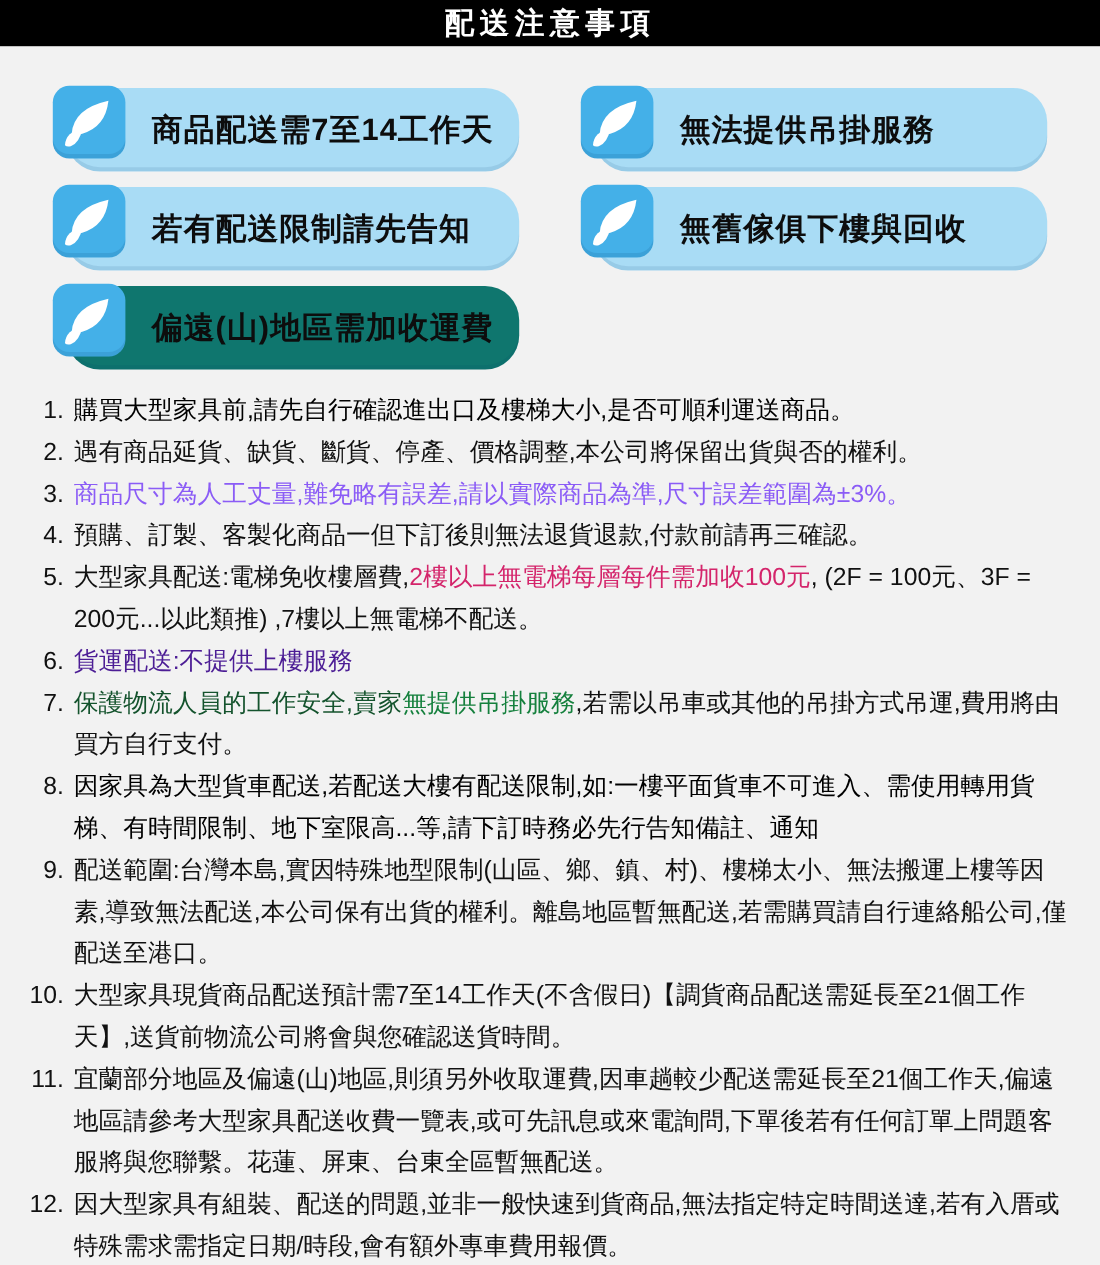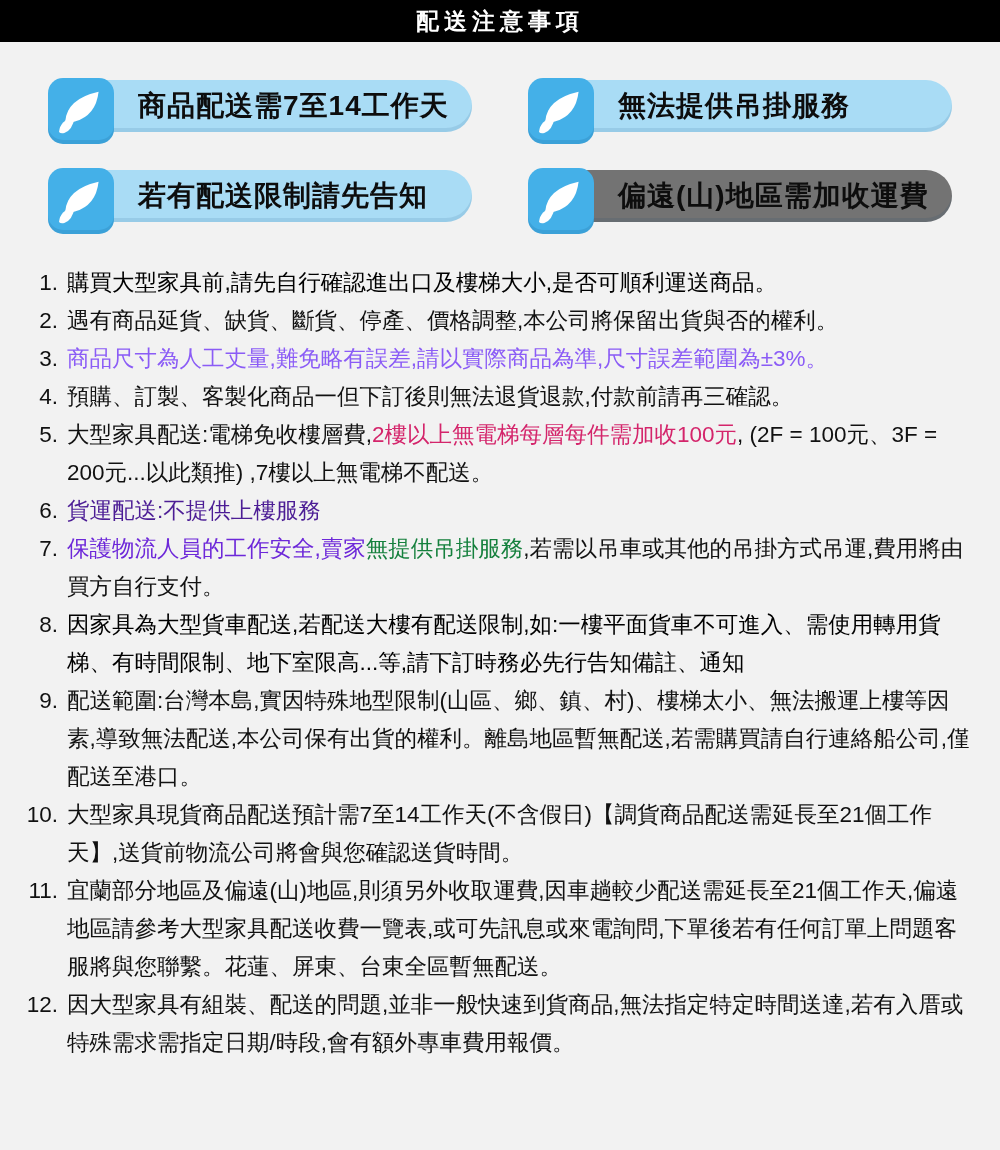--- a/index.html
+++ b/index.html
@@ -1,25 +1,25 @@
 <!DOCTYPE html>
 <html><head>
 <meta charset="utf-8">
 <style>
   * { margin:0; padding:0; box-sizing:border-box; }
   html,body { width:1000px; }
   body { font-family:"Liberation Sans","DejaVu Sans",sans-serif; }
   .page { width:1000px; height:1150px; background:#f2f2f2; overflow:hidden; }
 
   .header { height:42px; background:#000; display:flex; align-items:center; justify-content:center; }
-  .header-title { color:#fff; font-size:23px; font-weight:bold; letter-spacing:5px; }
+  .header-title { color:#fff; font-size:27px; font-weight:bold; letter-spacing:5px; }
 
   .badges { margin:36px 48px 0 48px; display:grid; grid-template-columns:1fr 1fr; column-gap:56px; row-gap:24px; }
   .badge { position:relative; height:66px; }
-  .badge-pill { position:absolute; left:12px; right:0; top:2px; height:52px; border-radius:31px;
+  .badge-pill { position:absolute; left:12px; right:0; top:2px; height:76px; border-radius:31px;
     display:flex; align-items:center; padding-left:78px;
     box-shadow: inset 0 -4px 0 rgba(0,60,110,0.10); }
   .badge-label { font-size:28px; font-weight:bold; color:#0d0d0d; letter-spacing:1px; white-space:nowrap; }
   .badge-icon { position:absolute; left:0; top:0; width:66px; height:66px; border-radius:15px;
     display:flex; align-items:center; justify-content:center; z-index:2;
     box-shadow: inset 0 -4px 0 rgba(0,60,110,0.12); }
   .badge-icon svg { width:58px; height:58px; }
 
   .notes { margin:30px 24px 0 20px; }
   .note { display:flex; font-size:22.5px; line-height:38px; color:#111; }
@@ -65,29 +65,40 @@
       <svg viewBox="0 0 66 66" aria-hidden="true">
         <path d="M15 45 Q17 19 53 11 Q50 38 26 45 Q19 47 15 45 Z" fill="#ffffff"></path>
         <path d="M8 57 Q9 43 26 40 Q23 55 14 58 Q10 59 8 57 Z" fill="#ffffff"></path>
       </svg>
     </span>
     <span class="badge-pill" style="background: rgb(169, 220, 245);">
       <span class="badge-label">若有配送限制請先告知</span>
     </span>
   </div>
 
+  <div class="badge">
+    <span class="badge-icon" style="background: rgb(68, 176, 232);">
+      <svg viewBox="0 0 66 66" aria-hidden="true">
+        <path d="M15 45 Q17 19 53 11 Q50 38 26 45 Q19 47 15 45 Z" fill="#ffffff"></path>
+        <path d="M8 57 Q9 43 26 40 Q23 55 14 58 Q10 59 8 57 Z" fill="#ffffff"></path>
+      </svg>
+    </span>
+    <span class="badge-pill" style="background: rgb(169, 220, 245);">
+      <span class="badge-label">無舊傢俱下樓與回收</span>
+    </span>
+  </div>
 
   <div class="badge">
     <span class="badge-icon" style="background: rgb(68, 176, 232);">
       <svg viewBox="0 0 66 66" aria-hidden="true">
         <path d="M15 45 Q17 19 53 11 Q50 38 26 45 Q19 47 15 45 Z" fill="#ffffff"></path>
         <path d="M8 57 Q9 43 26 40 Q23 55 14 58 Q10 59 8 57 Z" fill="#ffffff"></path>
       </svg>
     </span>
-    <span class="badge-pill" style="background: #737373;">
+    <span class="badge-pill" style="background: #0f766e;">
       <span class="badge-label">偏遠(山)地區需加收運費</span>
     </span>
   </div>
 
 </div>
 
   <div class="notes" id="notes">
   <div class="note">
     <span class="note-num">1.</span>
     <span class="note-body"><span style="color: #000000;">購買大型家具前,請先自行確認進出口及樓梯大小,是否可順利運送商品。</span></span>
@@ -113,21 +124,21 @@
     <span class="note-body"><span style="color: rgb(17, 17, 17);">大型家具配送:電梯免收樓層費,</span><span class="hl" style="color: rgb(212, 37, 107);">2樓以上無電梯每層每件需加收100元</span><span style="color: rgb(17, 17, 17);">, (2F = 100元、3F = 200元...以此類推) ,7樓以上無電梯不配送。</span></span>
   </div>
 
   <div class="note">
     <span class="note-num">6.</span>
     <span class="note-body"><span style="color: #4c1d95;">貨運配送:不提供上樓服務</span></span>
   </div>
 
   <div class="note">
     <span class="note-num">7.</span>
-    <span class="note-body"><span style="color: #6d28d9;">保護物流人員的工作安全,賣家</span><span class="hl" style="color: #15803d;">無提供吊掛服務</span><span style="color: rgb(17, 17, 17);">,若需以吊車或其他的吊掛方式吊運,費用將由買方自行支付。</span></span>
+    <span class="note-body"><span style="color: #14532d;">保護物流人員的工作安全,賣家</span><span class="hl" style="color: #15803d;">無提供吊掛服務</span><span style="color: rgb(17, 17, 17);">,若需以吊車或其他的吊掛方式吊運,費用將由買方自行支付。</span></span>
   </div>
 
   <div class="note">
     <span class="note-num">8.</span>
     <span class="note-body"><span style="color: #000000;">因家具為大型貨車配送,若配送大樓有配送限制,如:一樓平面貨車不可進入、需使用轉用貨梯、有時間限制、地下室限高...等,請下訂時務必先行告知備註、通知</span></span>
   </div>
 
   <div class="note">
     <span class="note-num">9.</span>
     <span class="note-body"><span style="color: rgb(17, 17, 17);">配送範圍:台灣本島,實因特殊地型限制(山區、鄉、鎮、村)、樓梯太小、無法搬運上樓等因素,導致無法配送,本公司保有出貨的權利。離島地區暫無配送,若需購買請自行連絡船公司,僅配送至港口。</span></span>

